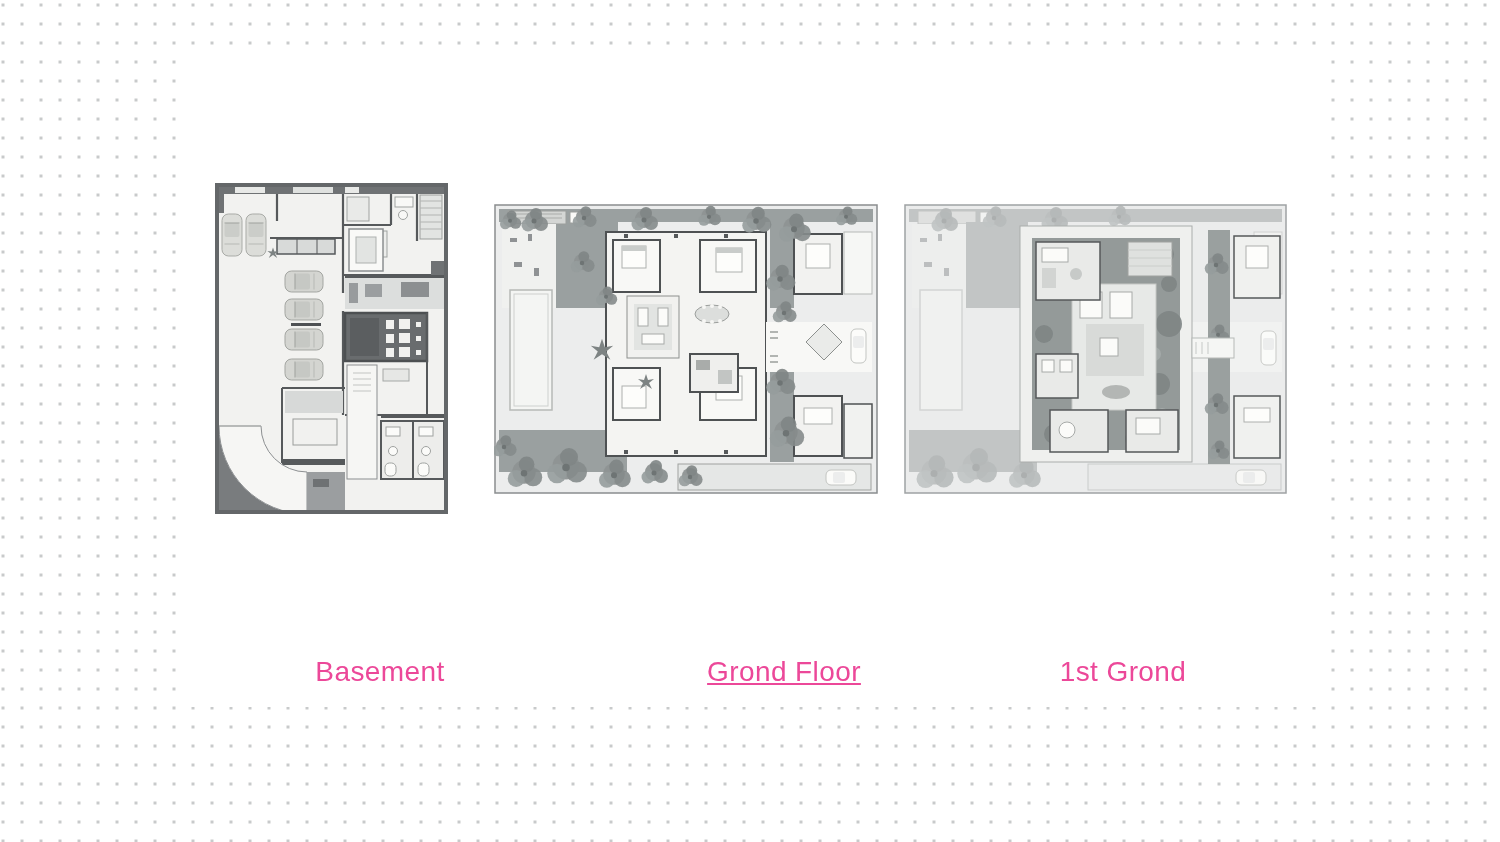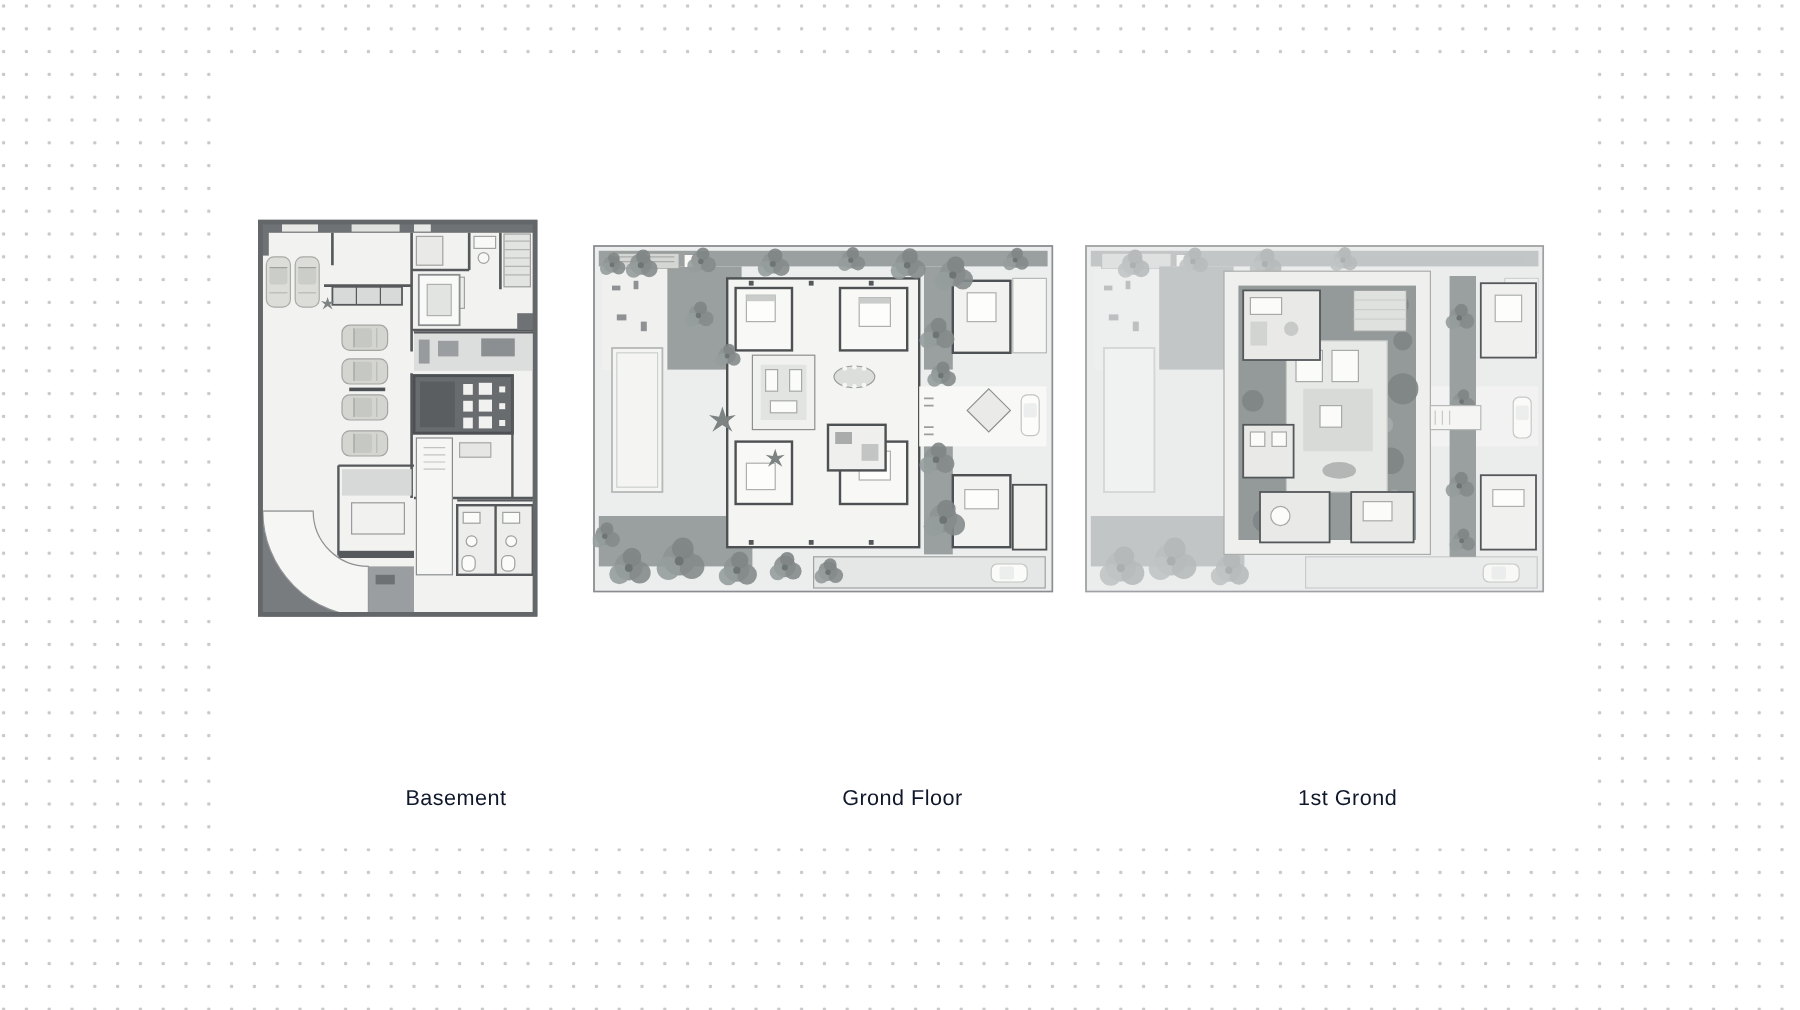--- a/index.html
+++ b/index.html
@@ -14,24 +14,24 @@
   }
   .content-panel{
     position:absolute;left:177px;top:50px;width:1143px;height:657px;background:#ffffff;
   }
   .plan{position:absolute;margin:0;padding:0;line-height:0;}
   #plan-basement{left:215px;top:183px;}
   #plan-ground{left:494px;top:204px;}
   #plan-first{left:904px;top:204px;}
   .plan-label{
     position:absolute;top:655px;transform:translateX(-50%);
-    font-size:18px;letter-spacing:.4px;color:#0f172a;white-space:nowrap;line-height:1.2;
+    font-size:28px;letter-spacing:.4px;color:#ec4899;white-space:nowrap;line-height:1.2;
   }
   #label-basement{left:380px;}
-  #label-ground{left:752px;}
+  #label-ground{left:784px;text-decoration:underline;}
   #label-first{left:1123px;}
   .defs-svg{position:absolute;width:0;height:0;}
 </style>
 </head>
 <body>
 
 <div class="screen">
   <div class="dots-layer"></div>
   <div class="content-panel"></div>
 

